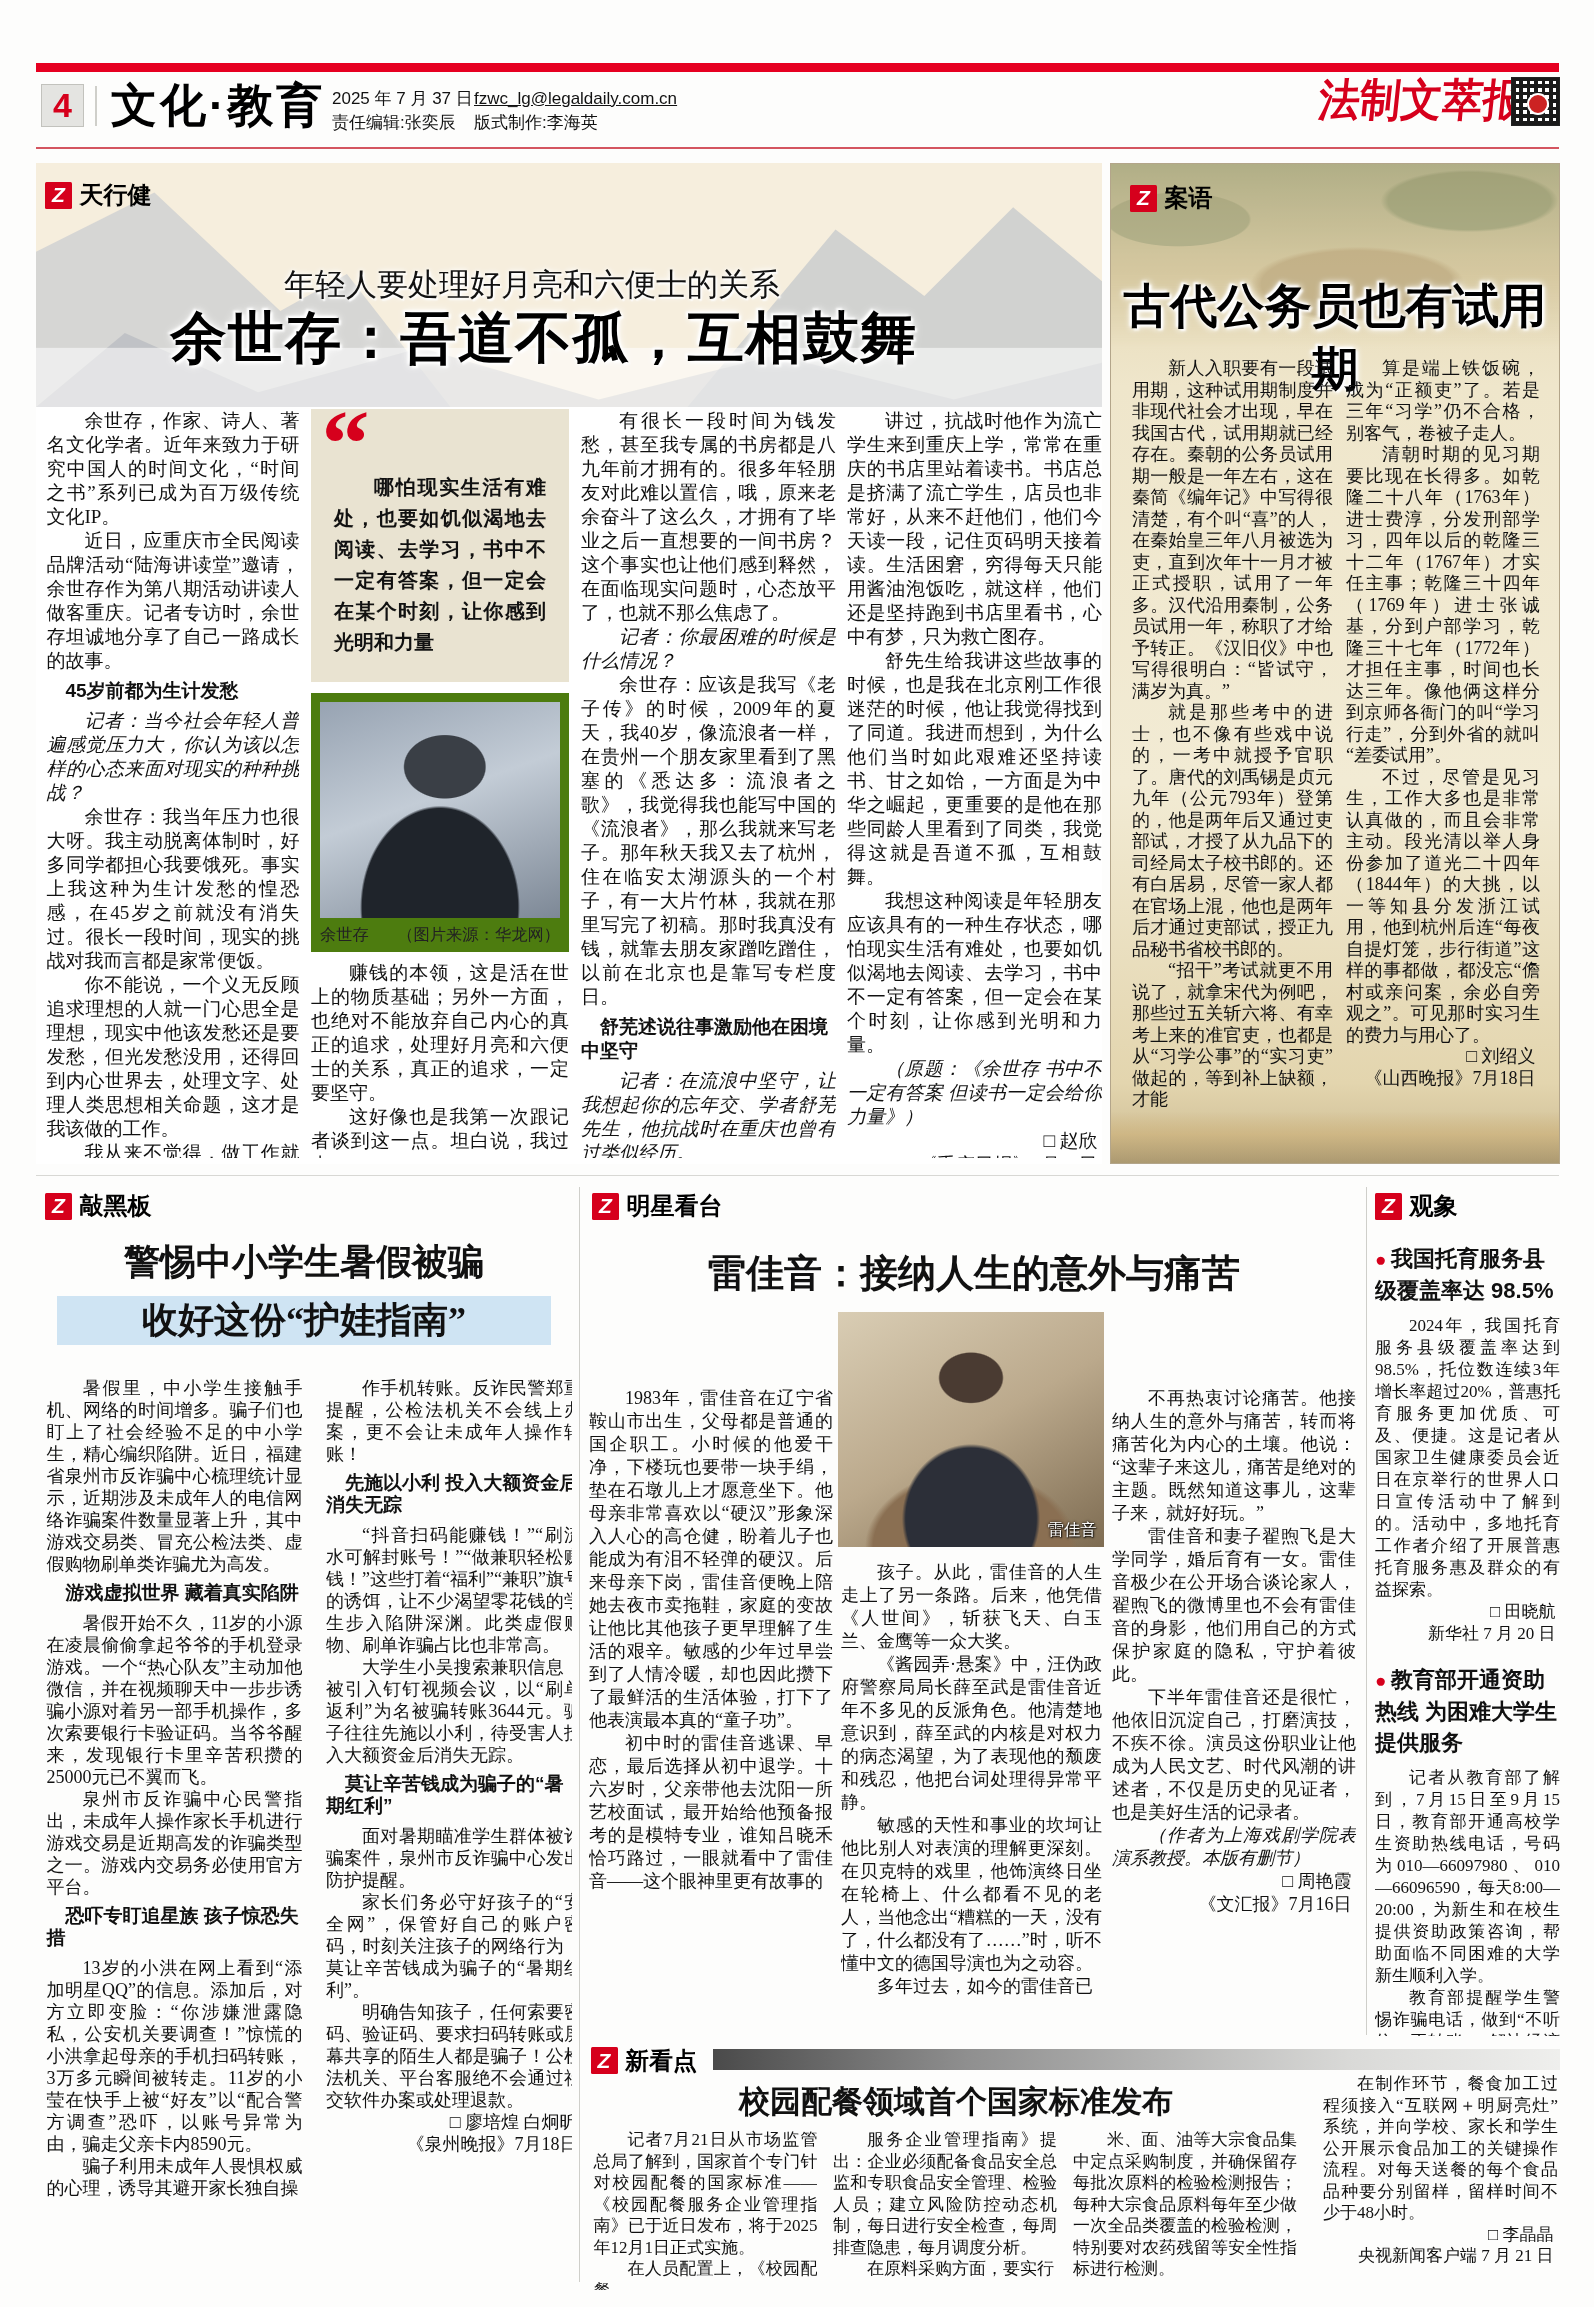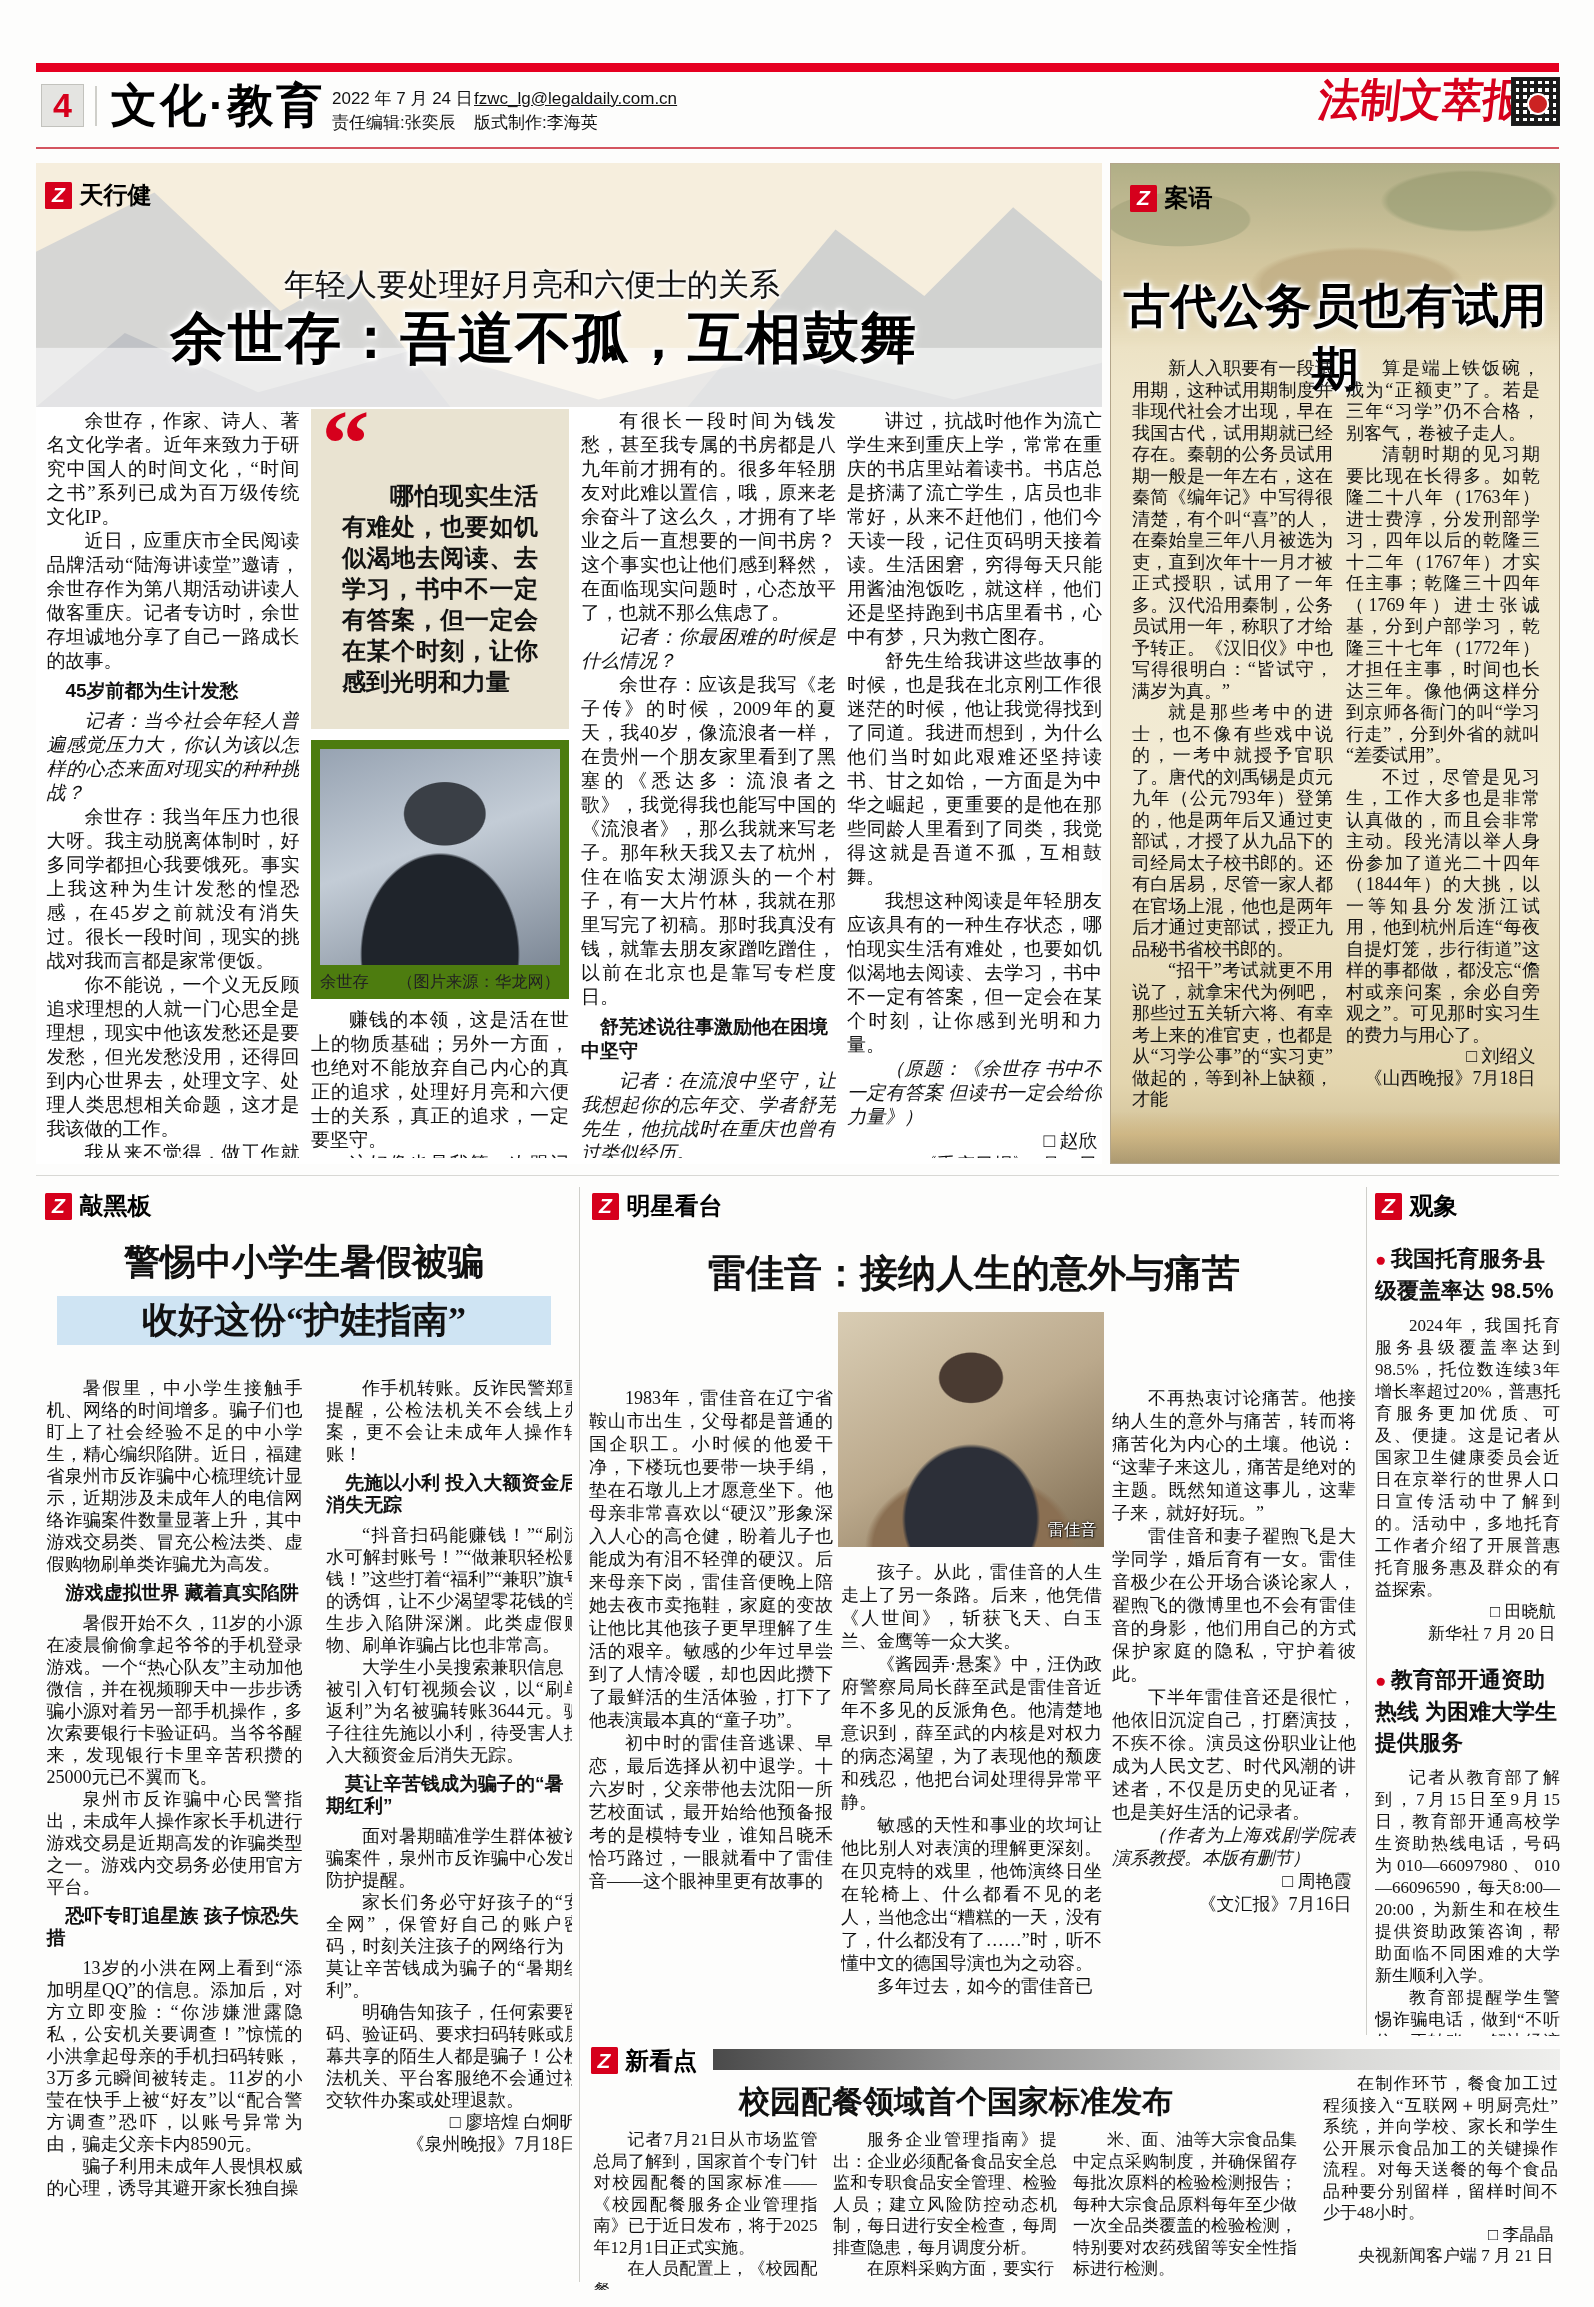--- a/index.html
+++ b/index.html
@@ -53,21 +53,21 @@
     font-family:"Liberation Sans",sans-serif;text-shadow:0 0 4.4px #fff,0 0 7.4px #fff,1.5px 1.5px 1.5px #fff;}
   .tx-headline{position:absolute;left:12px;top:138px;width:992px;margin:0;text-align:center;
     font-size:56px;font-weight:bold;letter-spacing:1.5px;color:#000;
     text-shadow:0 0 6px #fff,0 0 10.4px #fff,2.2px 2.2px 2.2px #fff,-2.2px -2.2px 2.2px #fff;}
   .c1{left:10.4px;top:246px;width:253px;height:749px;}
   .c2wrap{position:absolute;left:275px;top:246px;width:258px;height:749px;overflow:hidden;}
   .c3{left:545px;top:246px;width:255px;height:749px;}
   .c4{left:811px;top:246px;width:255px;height:749px;}
   .pullquote{position:relative;background:#e9e3d1;padding:55px 15px 16.3px 15px;min-height:141px;}
   .pullquote .qmark{position:absolute;left:10.4px;top:-13.3px;font-size:96px;line-height:1;font-weight:bold;}
-  .pullquote p{margin:16px;font-size:24px;line-height:31px;font-weight:bold;text-align:justify;text-indent:2em;
+  .pullquote p{margin:8px;font-size:20px;line-height:31px;font-weight:bold;text-align:justify;text-indent:2em;
     font-family:"Liberation Sans",sans-serif;}
   .photo-yu{margin:10.4px 0 0 0;background:#4d7c0f;padding:9px 9px 6px 9px;}
   .photo-yu .ph-img{height:216px;position:relative;overflow:hidden;
     background:
       radial-gradient(ellipse 67px 52px at 52% 30%,#3a3f46 0 60%,transparent 62%),
       radial-gradient(ellipse 111px 141px at 50% 95%,#1f242b 0 70%,transparent 72%),
       linear-gradient(160deg,#97a3b2 0%,#c3ccd6 45%,#7d8896 100%);}
   .photo-yu figcaption{display:flex;justify-content:space-between;font-size:16.3px;padding-top:6px;
     font-family:"Liberation Sans",sans-serif;color:#222;}
   .c2text{margin-top:9px;height:222px;overflow:hidden;}
@@ -150,21 +150,21 @@
 
 <div class="page">
 
   <div class="topbar" style="background:#e60021"></div>
   <div class="pagenum-box">
     <span style="color:#d6001c">4</span>
   </div>
   <div class="head-divider"></div>
   <div class="section-title">文化·教育</div>
   <div class="pub-meta">
-    <div>2022 年 7 月 24 日</div>
+    <div>2025 年 7 月 37 日</div>
     <div>责任编辑:张奕辰</div>
   </div>
   <div class="pub-meta2">
     <div class="email">fzwc_lg@legaldaily.com.cn</div>
     <div>版式制作:李海英</div>
   </div>
   <div class="brand" style="color:#d6001c">法制文萃报</div>
   <div class="qr"></div>
   <div class="header-rule"></div>
 

